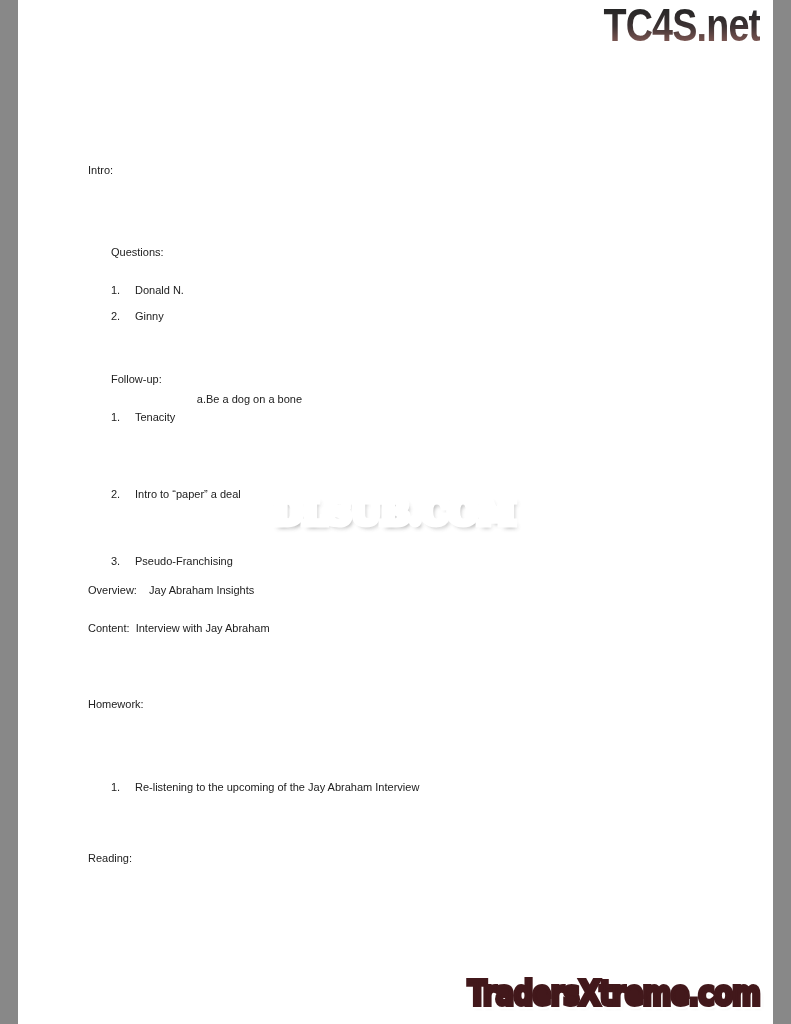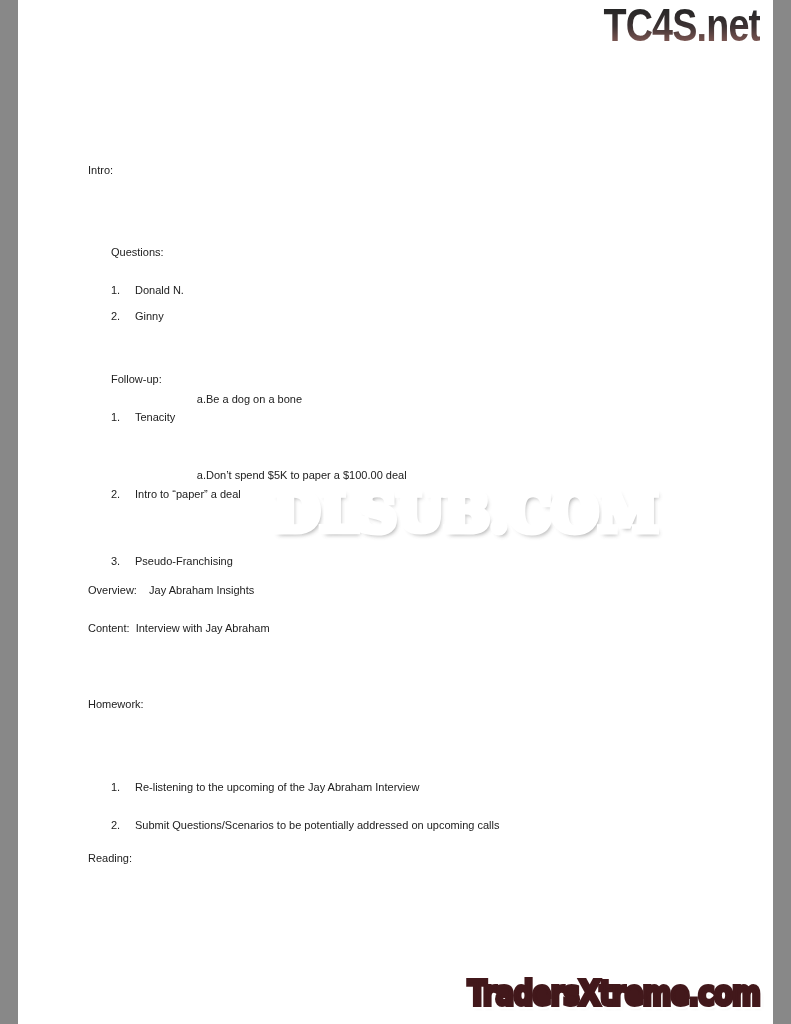--- a/index.html
+++ b/index.html
@@ -68,21 +68,21 @@
   .marker-num { display: inline-block; width: 24px; }
   .marker-alpha { display: inline-block; width: 25px; }
 
   
   .wm-dlsub {
     position: absolute;
     left: 255px;
     top: 488px;
     font-family: "DejaVu Serif", "Liberation Serif", serif;
     font-weight: bold;
-    font-size: 54px;
+    font-size: 34px;
     line-height: 48px;
     letter-spacing: 0px;
     color: #c51c1c;
     z-index: 5;
   }
   @supports (-webkit-background-clip: text) {
     .wm-dlsub {
       background: linear-gradient(180deg, #ef6a5e 4%, #e03c33 38%, #b11113 55%, #c31a1a 100%);
       -webkit-background-clip: text;
       background-clip: text;
@@ -157,34 +157,32 @@
   <div class="line l1" style="top:262px"><span class="marker-num">2.</span><span>Ginny</span></div>
 
   <div class="line l1" style="top:325px">Follow-up:</div>
 
   <div class="line l1" style="top:363px"><span class="marker-num">1.</span><span>Tenacity</span></div>
 
   <div class="line l2" style="top:389px"><span class="marker-alpha">a.</span><span>Be a dog on a bone</span></div>
 
   <div class="line l1" style="top:440px"><span class="marker-num">2.</span><span>Intro to “paper” a deal</span></div>
 
-  <div class="line l2" style="top:465px"><span class="marker-alpha">a.</span><span>Don’t spend $5K to paper a $100.00 deal</span></div>
 
   <div class="line l1" style="top:507px"><span class="marker-num">3.</span><span>Pseudo-Franchising</span></div>
 
   <div class="wm-dlsub" data-text="DLSUB.COM">DLSUB.COM</div>
 
   <div class="line l0" style="top:618px">Content:  Interview with Jay Abraham</div>
 
   <div class="line l0" style="top:580px">Overview:    Jay Abraham Insights</div>
 
   <div class="line l0" style="top:694px">Homework:</div>
 
   <div class="line l1" style="top:733px"><span class="marker-num">1.</span><span>Re-listening to the upcoming of the Jay Abraham Interview</span></div>
 
-  <div class="line l1" style="top:771px"><span class="marker-num">2.</span><span>Submit Questions/Scenarios to be potentially addressed on upcoming calls</span></div>
 
   <div class="line l0" style="top:848px">Reading:</div>
 
 
   <div class="wm-bottom" data-text="TradersXtreme.com">TradersXtreme.com</div>
 
 </div>
 
 </body></html>

